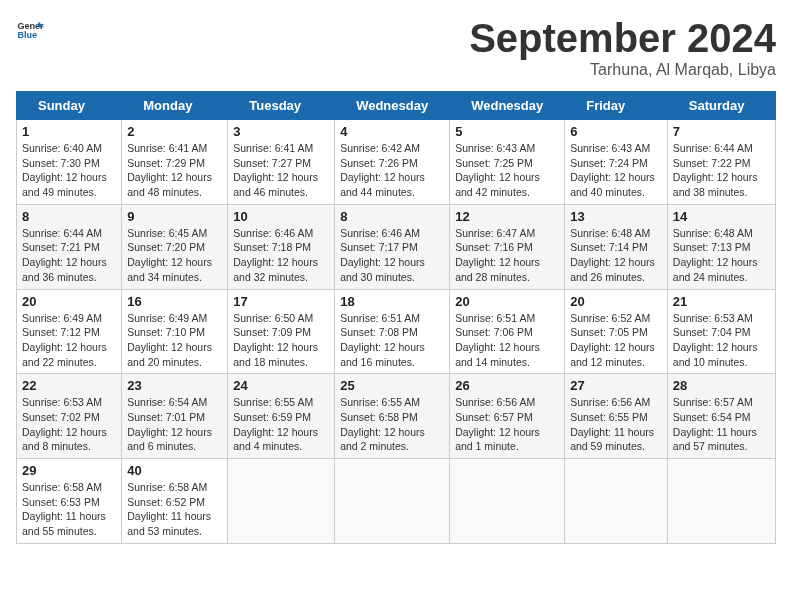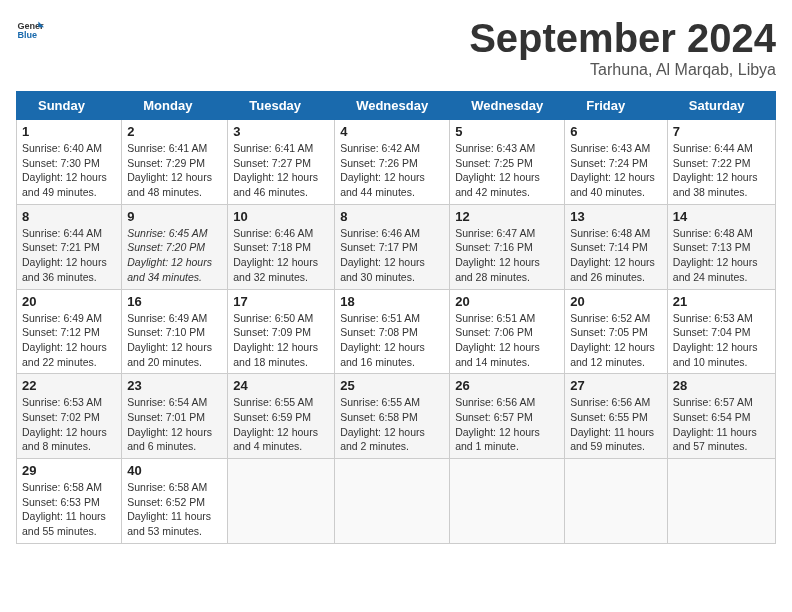--- a/index.html
+++ b/index.html
@@ -164,21 +164,21 @@
       <tr>
         <td>
           <span class="day-num">8</span>
           <div class="day-info" style="white-space: pre-line;">Sunrise: 6:44 AM
 Sunset: 7:21 PM
 Daylight: 12 hours
 and 36 minutes.</div>
         </td>
         <td>
           <span class="day-num">9</span>
-          <div class="day-info" style="white-space: pre-line; font-style: italic;">Sunrise: 6:45 AM
+          <div class="day-info" style="white-space: pre-line;">Sunrise: 6:45 AM
 Sunset: 7:20 PM
 Daylight: 12 hours
 and 34 minutes.</div>
         </td>
         <td>
           <span class="day-num">10</span>
           <div class="day-info" style="white-space: pre-line;">Sunrise: 6:46 AM
 Sunset: 7:18 PM
 Daylight: 12 hours
 and 32 minutes.</div>

